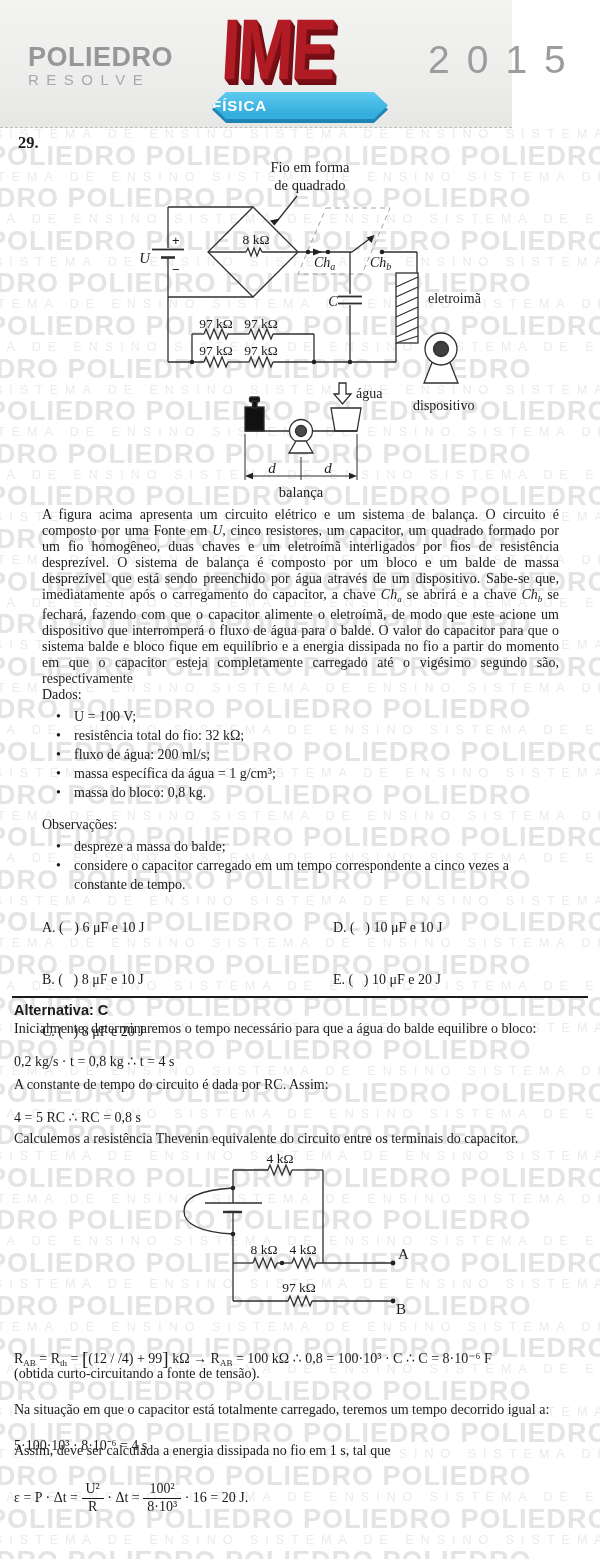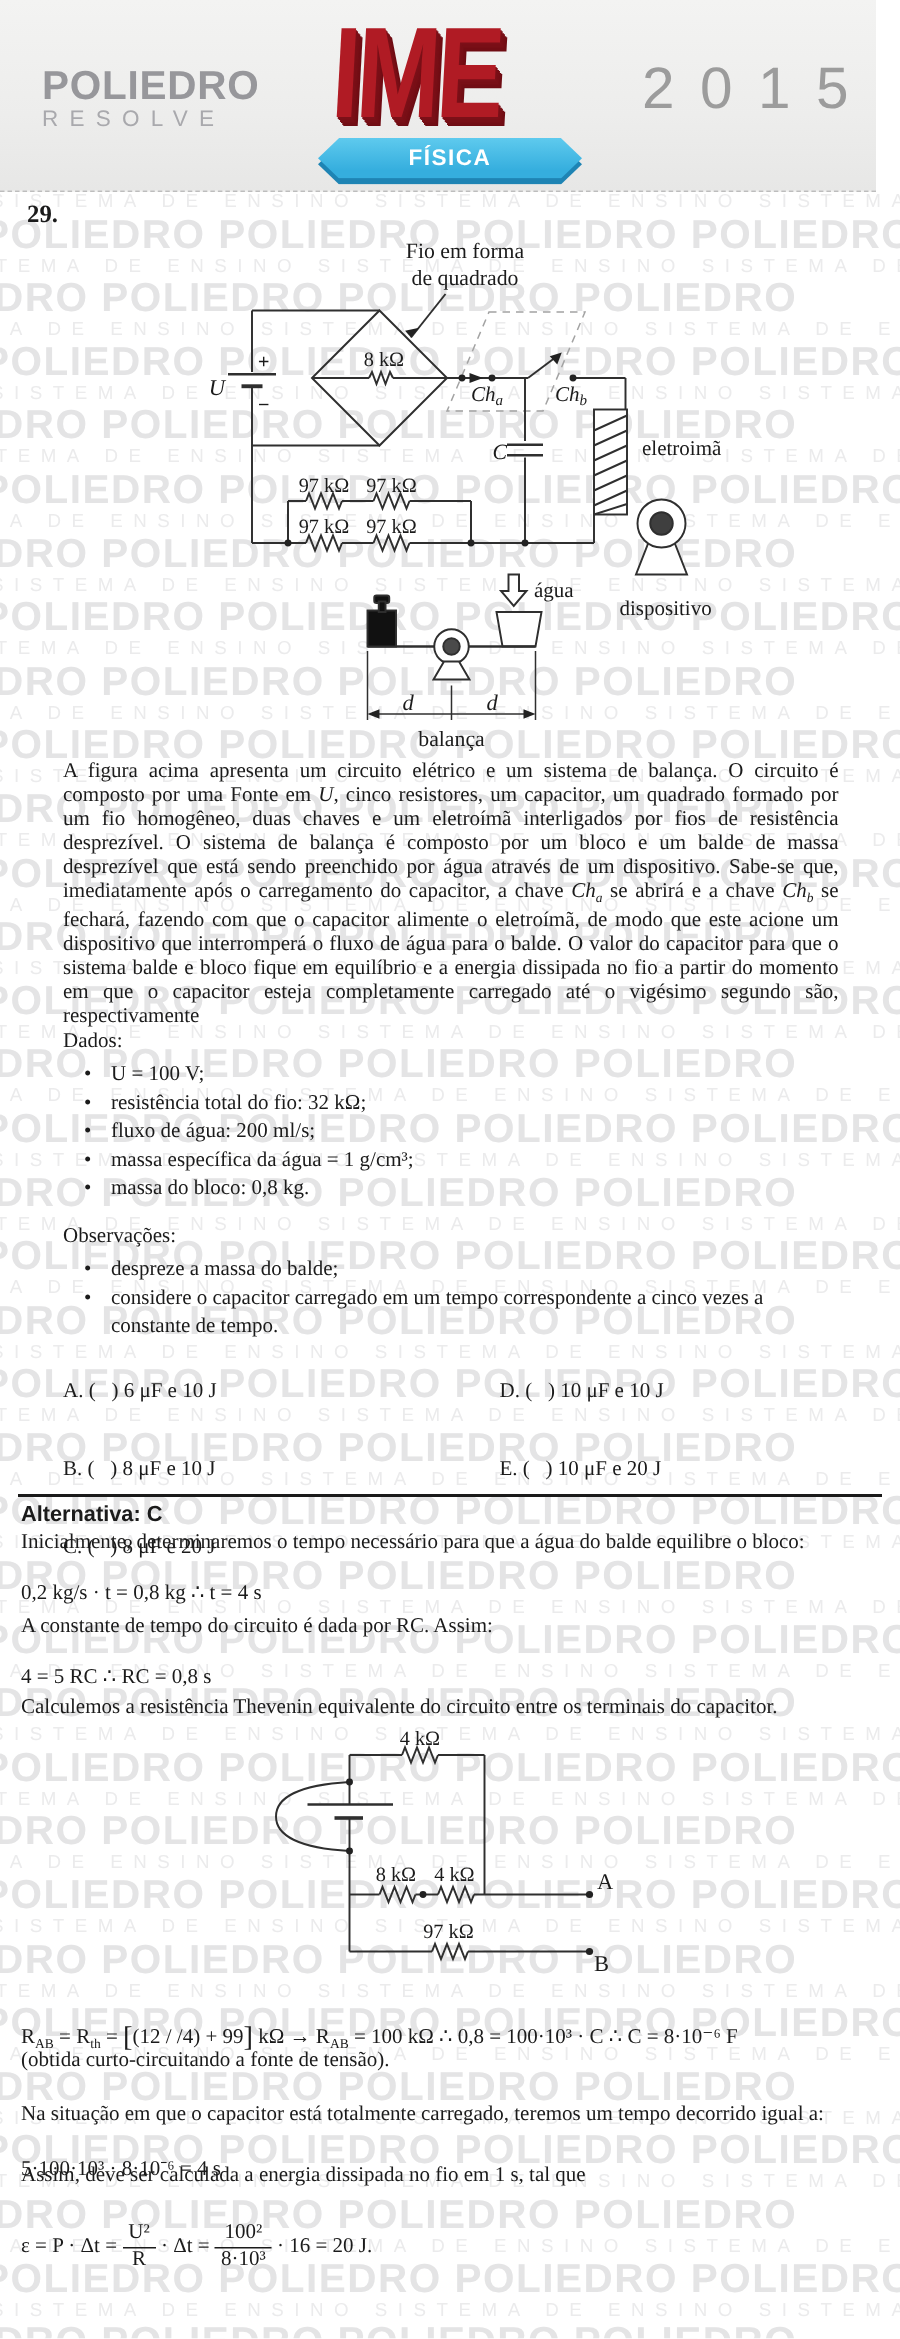--- a/index.html
+++ b/index.html
@@ -6,41 +6,41 @@
   #page{position:relative;width:600px;height:1559px;overflow:hidden;background:#ffffff;
         font-family:"Liberation Serif",serif;color:#1b1b1b;}
   .abs{position:absolute;}
   
   #watermark{position:absolute;left:0;top:126px;width:600px;height:1433px;overflow:hidden;z-index:0;}
   .wm-b{font-family:"Liberation Sans",sans-serif;font-weight:bold;font-size:27px;line-height:25px;
         color:#e4e4e5;letter-spacing:1px;white-space:nowrap;}
   .wm-l{font-family:"Liberation Sans",sans-serif;font-size:12.5px;line-height:17.6px;
         color:#ebebec;letter-spacing:7px;white-space:nowrap;}
   
-  #header{position:absolute;left:0;top:0;width:584px;height:127px;z-index:2;
+  #header{position:absolute;left:0;top:0;width:512px;height:127px;z-index:2;
           background:linear-gradient(180deg,#f3f3f2 0%,#ededec 60%,#e7e7e6 100%);
           border-bottom:1px dashed #bdbdbd;}
   #brand{position:absolute;left:28px;top:44px;}
   #brand-title{font-family:"Liberation Sans",sans-serif;font-weight:bold;font-size:27px;
                color:#97979b;line-height:27px;letter-spacing:.5px;}
   #brand-sub{font-family:"Liberation Sans",sans-serif;font-size:15px;color:#a9a9ad;
              letter-spacing:7.5px;line-height:16px;margin-top:1px;}
   #ime{position:absolute;left:224px;top:4px;font-family:"Liberation Sans",sans-serif;
        font-weight:900;font-size:86px;line-height:90px;color:#b01b24;letter-spacing:-3px;
        transform:scaleX(.78) skewX(-4deg);transform-origin:left top;
        text-shadow:1px 1px 0 #7c1018,2px 2px 0 #7a0f17,3px 3px 0 #780f16,
                    4px 4px 0 #750e15,5px 5px 0 #720d14,6px 6px 0 #6e0c13;}
   #year{position:absolute;left:428px;top:40px;font-family:"Liberation Sans",sans-serif;
         font-size:39px;color:#9c9c9c;letter-spacing:17px;line-height:40px;}
   .badge-shape{position:absolute;width:176px;height:27px;
         clip-path:polygon(8% 0,92% 0,100% 50%,92% 100%,8% 100%,0 50%);}
   #badge-shadow{left:212px;top:96px;background:#1e84b4;}
   #badge{left:212px;top:92px;background:linear-gradient(180deg,#5ecaee 0%,#35aede 80%);
         font-family:"Liberation Sans",sans-serif;font-weight:bold;font-size:15px;color:#ffffff;
-        text-align:center;line-height:27px;letter-spacing:1px;}
+        text-align:left;line-height:27px;letter-spacing:1px;}
   
   .z1{z-index:1;}
   #qnum{left:18px;top:133px;font-weight:bold;font-size:16.5px;}
   #statement{left:42px;top:507px;width:517px;font-size:14px;line-height:16px;text-align:justify;margin:0;}
   .sec-title{font-size:14px;line-height:17px;}
   #dados{left:42px;top:686px;width:520px;}
   #obs{left:42px;top:816px;width:520px;}
   ul.blist{margin:4px 0 0 0;padding:0 0 0 32px;list-style:none;}
   ul.blist li{font-size:14px;line-height:19px;position:relative;}
   ul.blist li::before{content:"\2022";position:absolute;left:-18px;}

